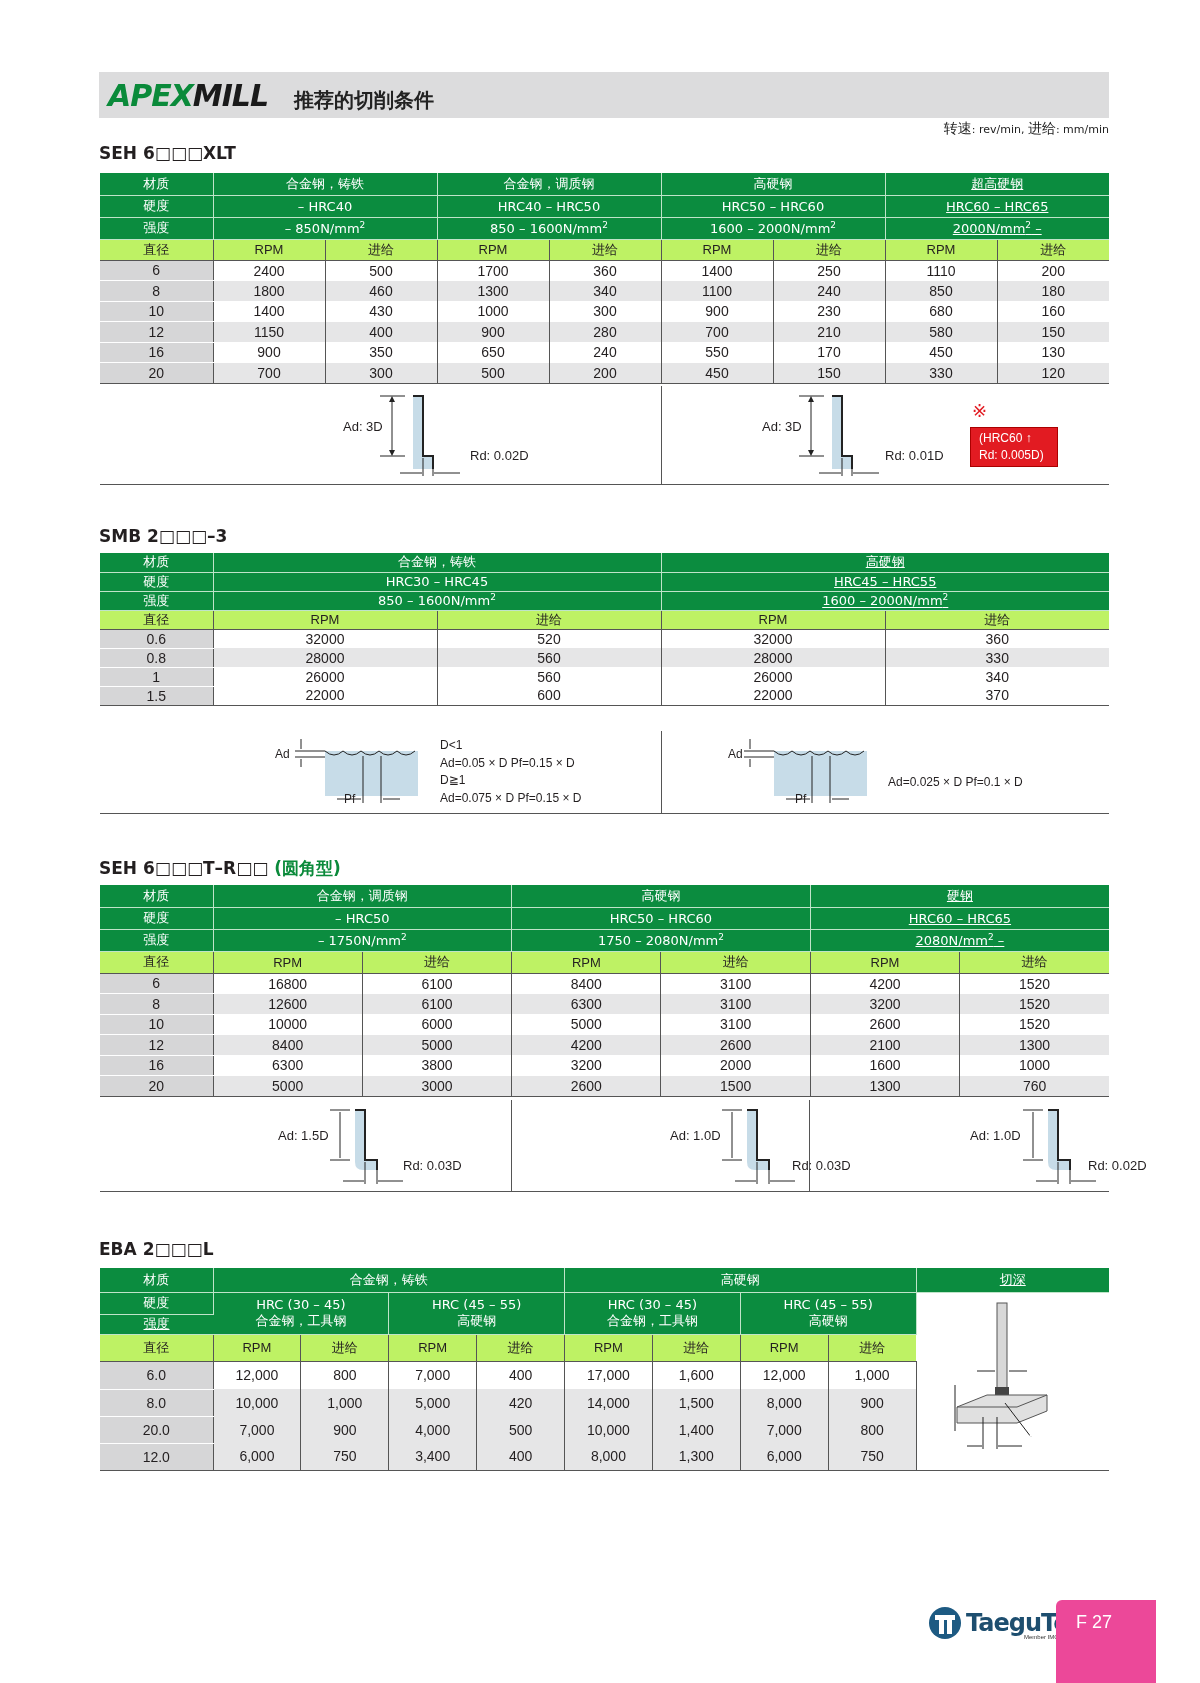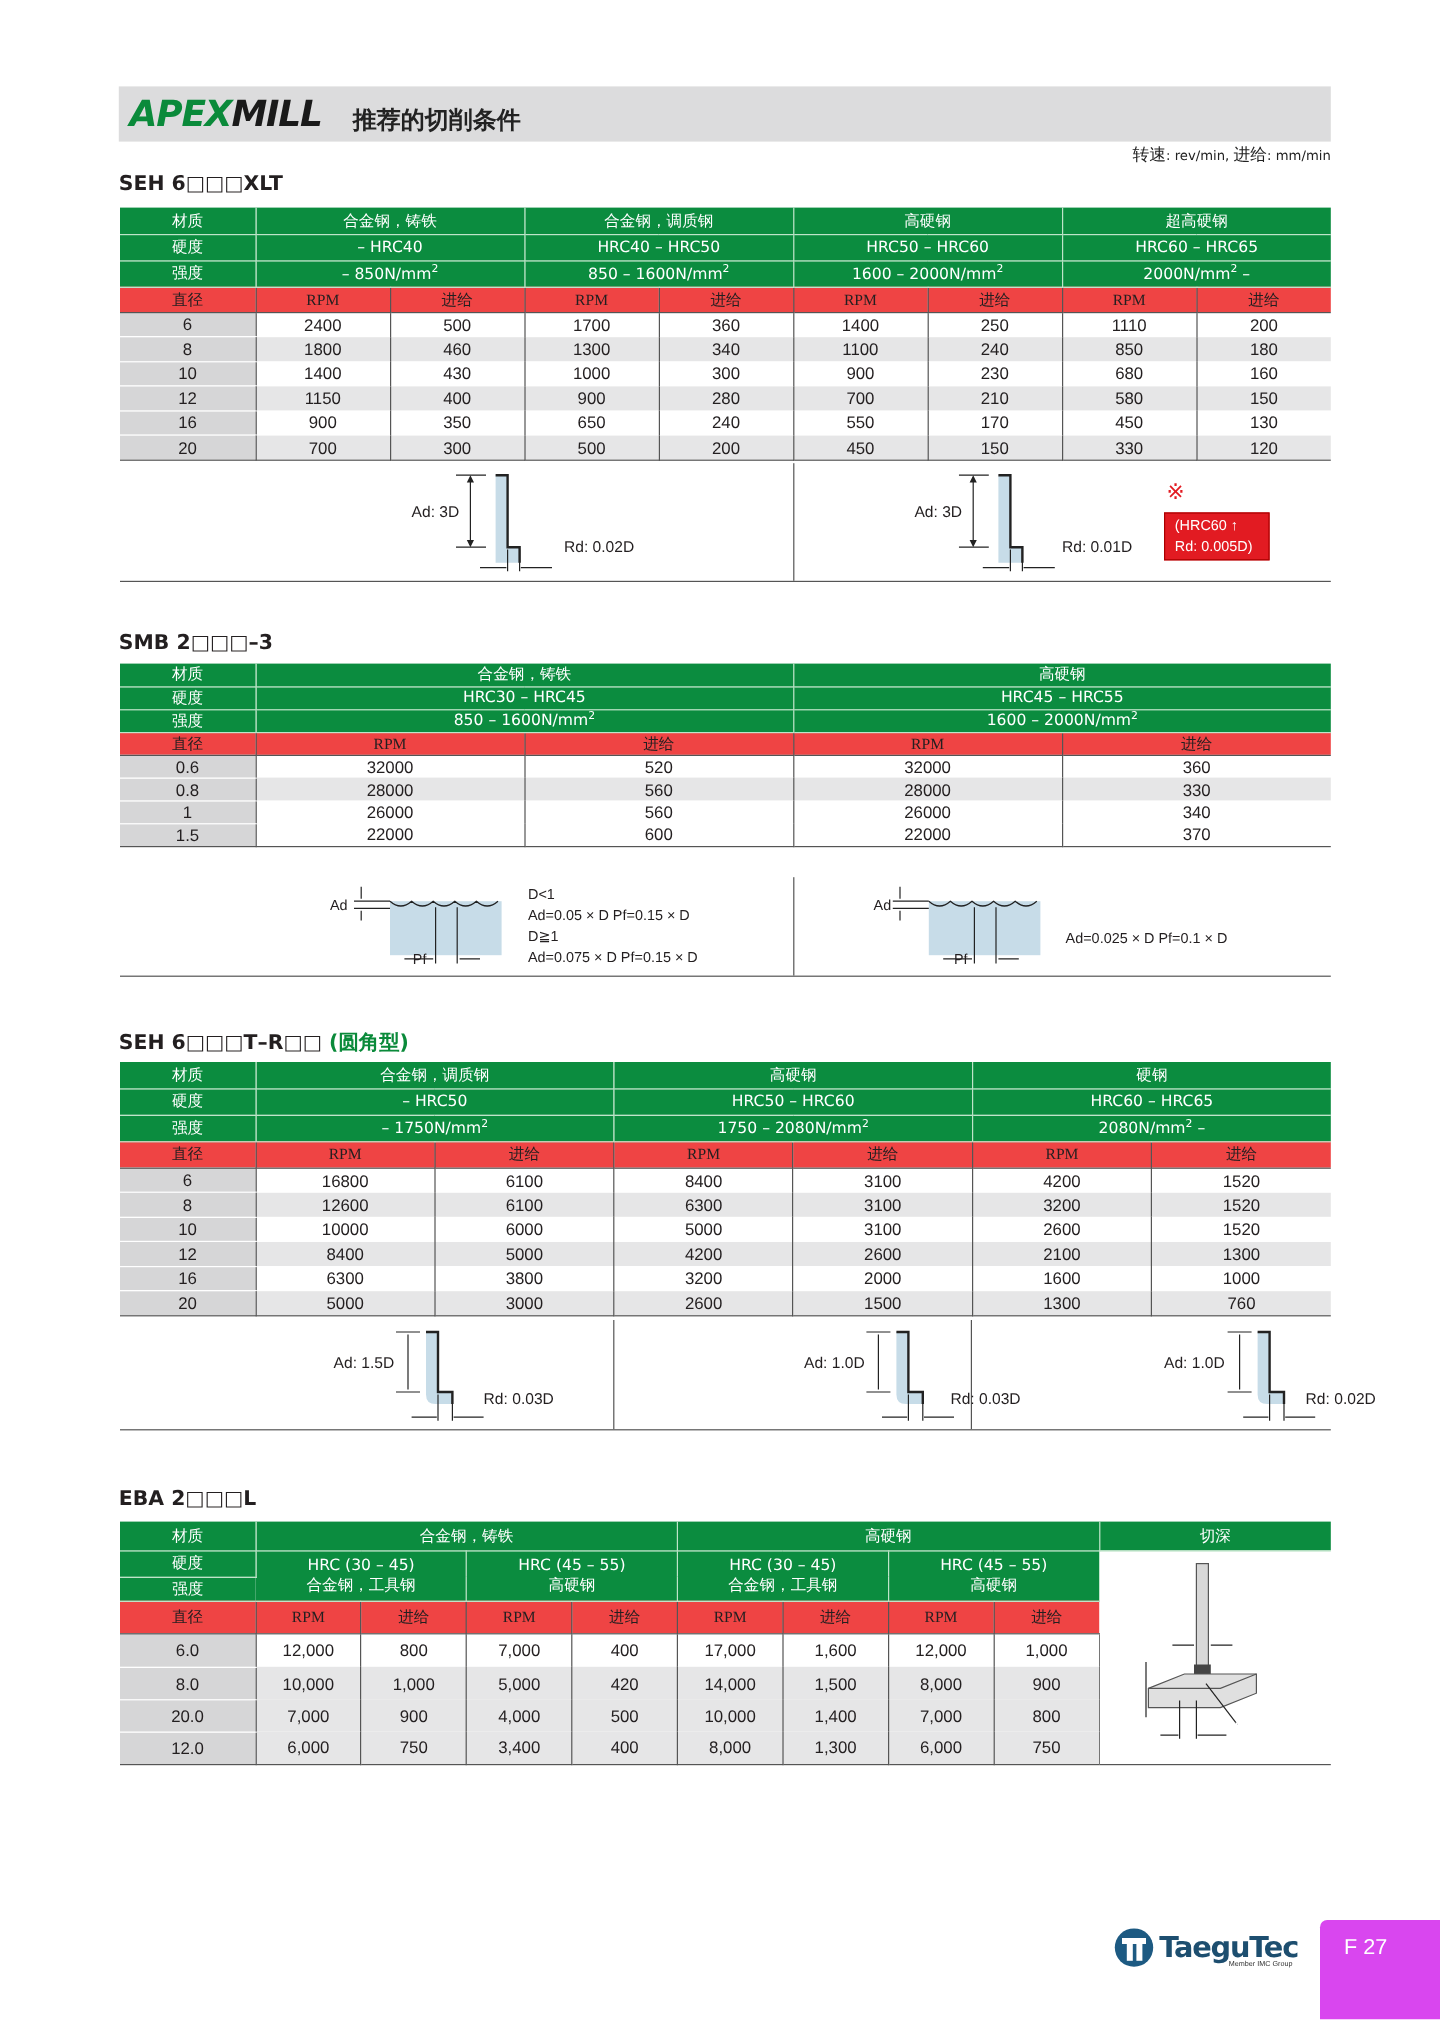--- a/index.html
+++ b/index.html
@@ -9,40 +9,40 @@
   .logo .apex { color: #0a8a3a; }
   .logo .mill { color: #1a1a1a; }
   .page-heading { position: absolute; left: 294px; top: 87px; font-size: 20px; font-weight: bold; color: #222; font-family: "DejaVu Sans", sans-serif; }
   .units { position: absolute; right: 91px; top: 120px; font-size: 11px; color: #222; font-family: "DejaVu Sans", sans-serif; }
   .units b { font-size: 14px; font-weight: normal; }
   .sec-title { position: absolute; left: 99px; font-size: 17px; font-weight: bold; font-family: "DejaVu Sans", sans-serif; color: #231f20; }
   .sec-title .green { color: #0a8a3a; }
   table.ct { position: absolute; left: 100px; width: 1009px; border-collapse: collapse; font-size: 14px; table-layout: fixed; }
   table.ct td { text-align: center; vertical-align: middle; padding: 0; }
   table.ct tr.g td { background: #0b8c3f; color: #fff; border-right: 1px solid #bfe4c9; border-bottom: 1px solid #bfe4c9; font-family: "DejaVu Sans", sans-serif; font-size: 13px; }
-  table.ct tr.g td:last-child { border-right: none; }
-  table.ct tr.h td { background: #ef4444; border-right: 1px solid #555; border-bottom: 1px solid #555; border-top: 1px solid #555; font-family: Liberation Serif, serif; font-size: 13px; }
+  table.ct tr.g td:last-child { border-right: none; text-decoration: underline; }
+  table.ct tr.h td { background: #bef264; border-right: 1px solid #555; border-bottom: 1px solid #555; border-top: 1px solid #555; font-family: Liberation Sans, sans-serif; font-size: 13px; }
   table.ct tr.h td:last-child { border-right: none; }
   table.ct tr.d td { border-right: 1px solid #555; }
   table.ct tr.d td:last-child { border-right: none; }
   table.ct tr.d td.dia { background: #d6d6d7; border-bottom: 1px solid #fff; }
   table.ct tr.d.alt td:not(.dia) { background: #e6e6e7; }
   table.ct tr.d.last td { border-bottom: 1.5px solid #555; }
   table.ct sup { font-size: 9px; }
   .diag-row { position: absolute; left: 100px; width: 1009px; border-bottom: 1.5px solid #555; }
   .diag-cell { position: absolute; top: 0; height: 100%; border-right: 1px solid #555; }
   .diag-cell:last-child { border-right: none; }
   .lbl { position: absolute; font-size: 13px; white-space: nowrap; }
   .small { font-size: 12px; }
   .red-box { position: absolute; background: #e21b22; color: #fff; font-size: 12px; padding: 2px 8px; line-height: 17px; border: 1px solid #a00; }
   .kome { position: absolute; color: #e21b22; font-size: 18px; }
   .footer-logo { position: absolute; left: 928px; top: 1606px; display: flex; align-items: center; }
   .footer-logo .txt { font-size: 24px; font-weight: bold; color: #1d4e6f; margin-left: 4px; font-family: "DejaVu Sans", sans-serif; letter-spacing: -1px; }
   .footer-logo .member { position: absolute; left: 96px; top: 28px; font-size: 6px; color: #333; }
-  .page-tab { position: absolute; left: 1100px; top: 1600px; width: 100px; height: 83px; background: #d946ef; border-top-left-radius: 6px; }
+  .page-tab { position: absolute; left: 1056px; top: 1600px; width: 100px; height: 83px; background: #ec4899; border-top-left-radius: 6px; }
   .page-tab span { position: absolute; left: 20px; top: 12px; color: #fff; font-size: 18px; }
 </style>
 </head>
 <body>
 
 <div class="header-band"></div>
 <div class="logo"><span class="apex">APEX</span><span class="mill">MILL</span></div>
 <div class="page-heading">推荐的切削条件</div>
 <div class="units"><b>转速</b><span>: rev/min,  </span><b>进给</b><span>: mm/min</span></div>
 

